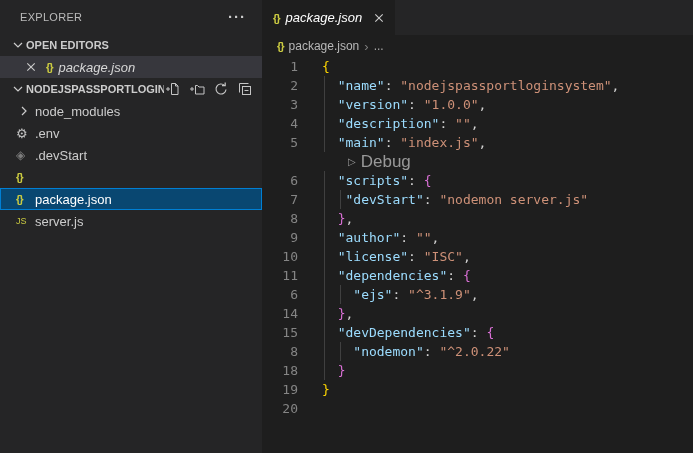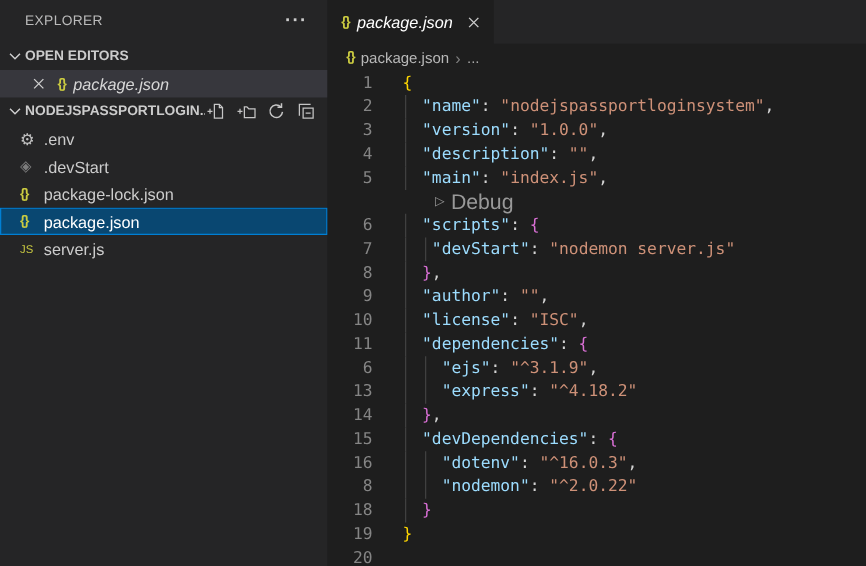--- a/index.html
+++ b/index.html
@@ -4,21 +4,21 @@
 <style>
   * { margin:0; padding:0; box-sizing:border-box; }
   html,body { width:693px; height:453px; overflow:hidden; }
   body { position:relative; background:#1e1e1e; font-family:"Liberation Sans",sans-serif; -webkit-font-smoothing:antialiased; }
 
   
   .sidebar { position:absolute; left:0; top:0; width:262px; height:453px; background:#252526; color:#cccccc; }
   .sb-title { display:flex; align-items:center; justify-content:space-between; height:34px; padding:0 16px 0 20px;text-align:center; }
   .sb-title-text { font-size:11px; color:#bbbbbb; letter-spacing:.3px; }
   .more-btn { color:#cccccc; font-size:15px; font-weight:bold; letter-spacing:1px; line-height:10px; cursor:pointer; }
-  .section-header { display:flex; align-items:center; height:22px; padding-left:4px; }
+  .section-header { display:flex; align-items:center; height:22px; padding-left:10px; }
   .section-label { font-size:11px; font-weight:700; color:#cccccc; white-space:nowrap; overflow:hidden; }
   .svgicon { width:16px; height:16px; display:inline-flex; align-items:center; justify-content:center; flex:none; }
   .svgicon svg { display:block; }
   .oe-list .oe-row { display:flex; align-items:center; height:22px; background:#37373d; padding-left:23px; font-size:13px; color:#d7d7d7; }
   .oe-row .glyph { margin-left:7px; }
   .oe-row .item-label { margin-left:6px; }
   .oe-row.preview .item-label { font-style:italic; }
   .ws-actions { margin-left:auto; display:flex; gap:7px; padding-right:9px; }
   .action-btn { width:17px; height:17px; display:flex; align-items:center; justify-content:center; border-radius:3px; cursor:pointer; }
   .tree-row { display:flex; align-items:center; height:22px; padding-left:16px; font-size:13px; color:#cccccc; cursor:pointer; }
@@ -116,35 +116,42 @@
             <path d="M2.5 11.5v-9h9" fill="none" stroke="#c5c5c5"></path>
             <rect x="5.5" y="5.5" width="8" height="8" fill="none" stroke="#c5c5c5"></rect>
             <path d="M7.5 9.5h4" stroke="#c5c5c5"></path>
           </svg>
         </span>
       </span>
   </div>
   <div id="file-tree">
       <div class="tree-row">
         <span class="iconbox">
+          <svg width="16" height="16" viewBox="0 0 16 16">
+            <path d="M6 4l4 4-4 4" fill="none" stroke="#cccccc" stroke-width="1.2"></path>
+          </svg>
+        </span>
+        <span class="item-label">node_modules</span>
+      </div>
+      <div class="tree-row">
+        <span class="iconbox">
           <span class="glyph glyph-gear">⚙</span>
         </span>
         <span class="item-label">.env</span>
       </div>
       <div class="tree-row">
         <span class="iconbox">
           <span class="glyph glyph-git">◈</span>
         </span>
         <span class="item-label">.devStart</span>
       </div>
       <div class="tree-row">
         <span class="iconbox">
           <span class="glyph glyph-json">{}</span>
         </span>
-        <span class="item-label">package-lock.json</span>
       </div>
       <div class="tree-row selected">
         <span class="iconbox">
           <span class="glyph glyph-json">{}</span>
         </span>
         <span class="item-label">package.json</span>
       </div>
       <div class="tree-row">
         <span class="iconbox">
           <span class="glyph glyph-js">JS</span>
@@ -182,22 +189,20 @@
         <span class="cl-play">▷</span>
         <span class="cl-label">Debug</span>
       </div>
       <div class="row"><span class="gutter">6</span><span class="content"><span class="guide g0"></span><span class="tk-ws">  </span><span class="tk-key">"scripts"</span><span class="tk-pun">: </span><span class="tk-b2">{</span></span></div>
       <div class="row"><span class="gutter">7</span><span class="content"><span class="guide g0"></span><span class="guide g1"></span><span class="tk-ws">   </span><span class="tk-key">"devStart"</span><span class="tk-pun">: </span><span class="tk-str">"nodemon server.js"</span></span></div>
       <div class="row"><span class="gutter">8</span><span class="content"><span class="guide g0"></span><span class="tk-ws">  </span><span class="tk-b2">}</span><span class="tk-pun">,</span></span></div>
       <div class="row"><span class="gutter">9</span><span class="content"><span class="guide g0"></span><span class="tk-ws">  </span><span class="tk-key">"author"</span><span class="tk-pun">: </span><span class="tk-str">""</span><span class="tk-pun">,</span></span></div>
       <div class="row"><span class="gutter">10</span><span class="content"><span class="guide g0"></span><span class="tk-ws">  </span><span class="tk-key">"license"</span><span class="tk-pun">: </span><span class="tk-str">"ISC"</span><span class="tk-pun">,</span></span></div>
       <div class="row"><span class="gutter">11</span><span class="content"><span class="guide g0"></span><span class="tk-ws">  </span><span class="tk-key">"dependencies"</span><span class="tk-pun">: </span><span class="tk-b2">{</span></span></div>
       <div class="row"><span class="gutter">6</span><span class="content"><span class="guide g0"></span><span class="guide g1"></span><span class="tk-ws">    </span><span class="tk-key">"ejs"</span><span class="tk-pun">: </span><span class="tk-str">"^3.1.9"</span><span class="tk-pun">,</span></span></div>
-      <div class="row"><span class="gutter">13</span><span class="content"><span class="guide g0"></span><span class="guide g1"></span><span class="tk-ws">    </span><span class="tk-key">"express"</span><span class="tk-pun">: </span><span class="tk-str">"^4.18.2"</span></span></div>
       <div class="row"><span class="gutter">14</span><span class="content"><span class="guide g0"></span><span class="tk-ws">  </span><span class="tk-b2">}</span><span class="tk-pun">,</span></span></div>
       <div class="row"><span class="gutter">15</span><span class="content"><span class="guide g0"></span><span class="tk-ws">  </span><span class="tk-key">"devDependencies"</span><span class="tk-pun">: </span><span class="tk-b2">{</span></span></div>
-      <div class="row"><span class="gutter">16</span><span class="content"><span class="guide g0"></span><span class="guide g1"></span><span class="tk-ws">    </span><span class="tk-key">"dotenv"</span><span class="tk-pun">: </span><span class="tk-str">"^16.0.3"</span><span class="tk-pun">,</span></span></div>
       <div class="row"><span class="gutter">8</span><span class="content"><span class="guide g0"></span><span class="guide g1"></span><span class="tk-ws">    </span><span class="tk-key">"nodemon"</span><span class="tk-pun">: </span><span class="tk-str">"^2.0.22"</span></span></div>
       <div class="row"><span class="gutter">18</span><span class="content"><span class="guide g0"></span><span class="tk-ws">  </span><span class="tk-b2">}</span></span></div>
       <div class="row"><span class="gutter">19</span><span class="content"><span class="tk-b1">}</span></span></div>
       <div class="row"><span class="gutter">20</span><span class="content"></span></div>
     </div>
 </div>
 
 </body></html>

